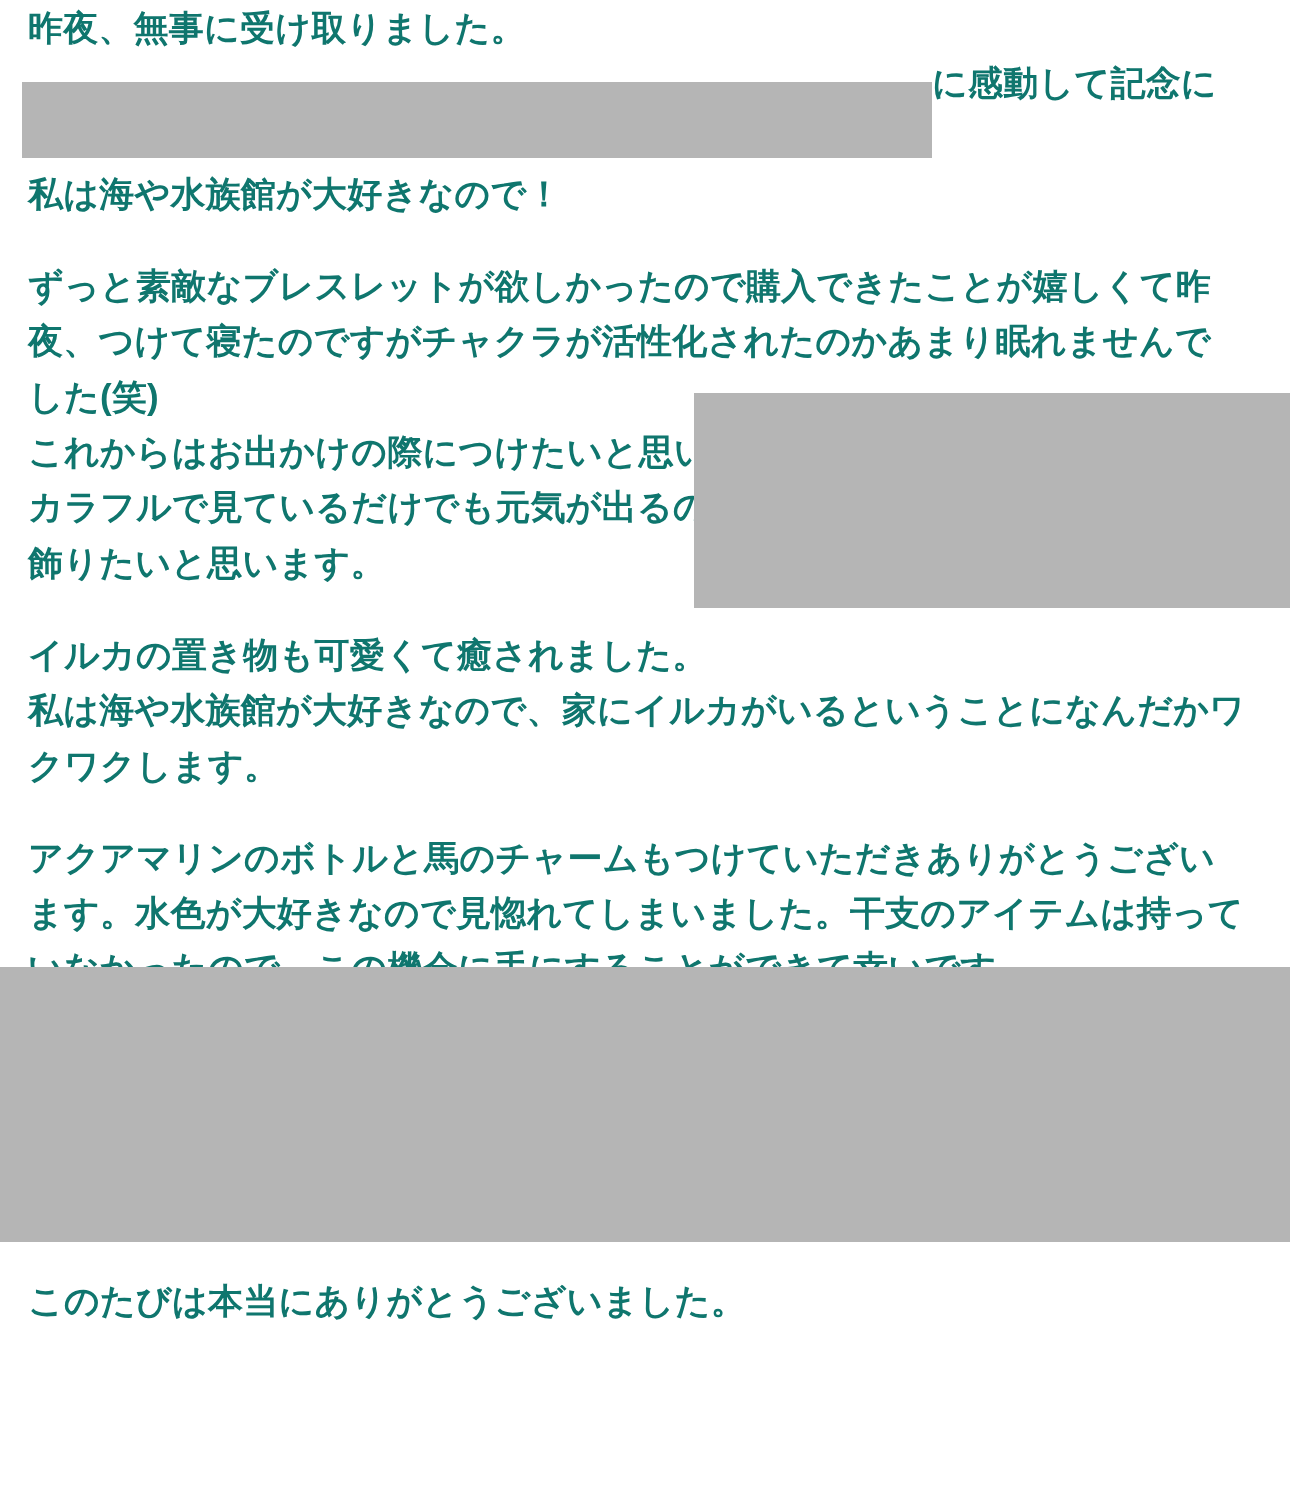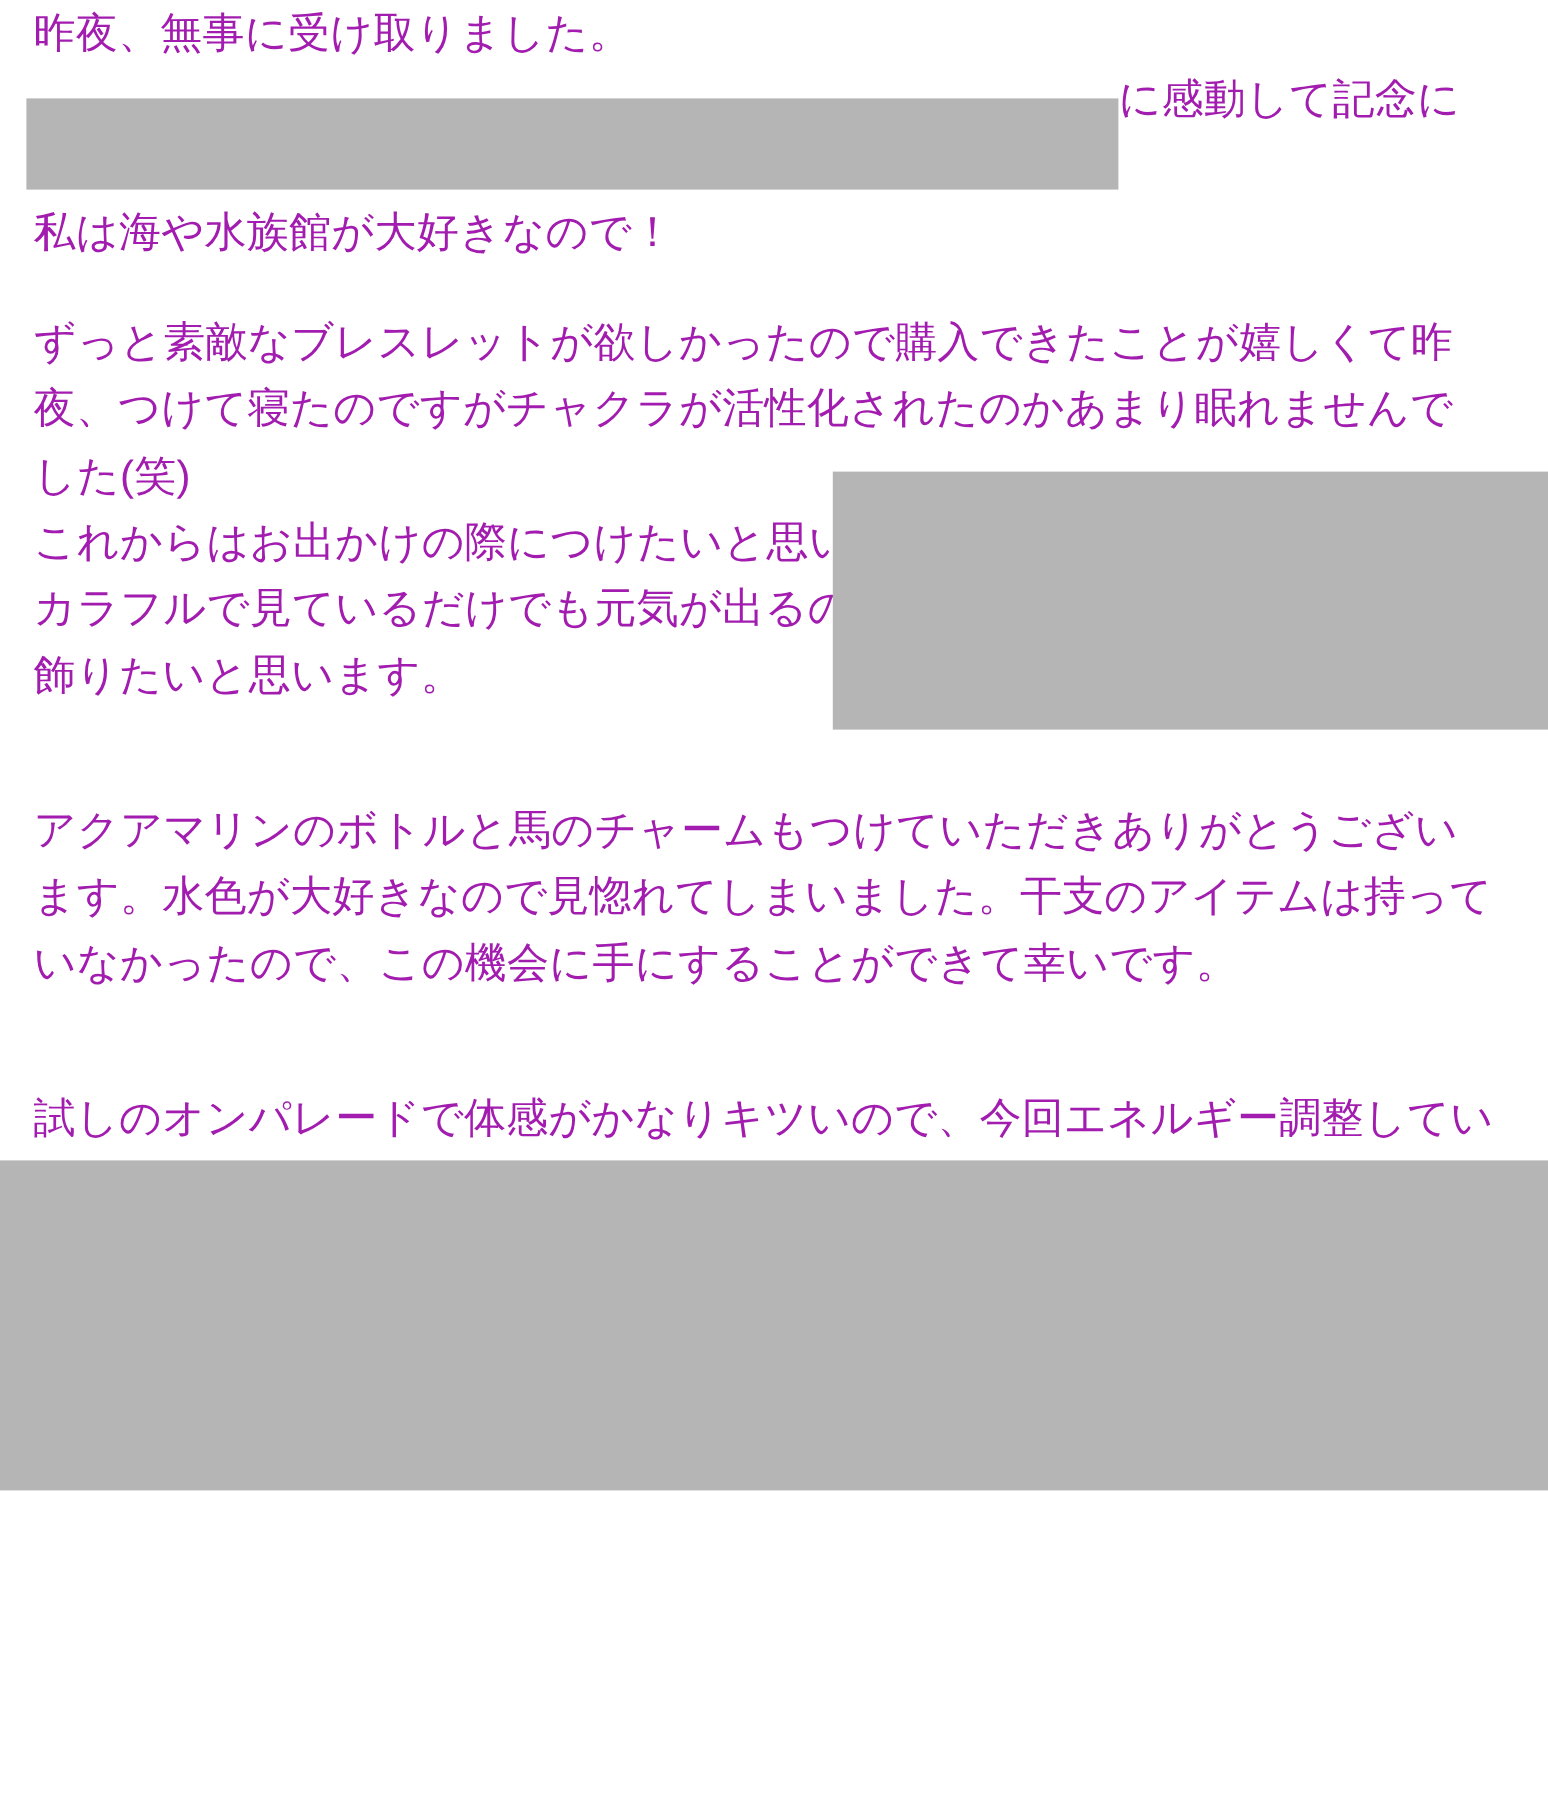--- a/index.html
+++ b/index.html
@@ -26,23 +26,24 @@
     width: 1290px;
     padding: 0;
     box-sizing: border-box;
   }
   .para {
     margin: 0;
     padding: 0 44px 0 28px;
     font-size: 35px;
     line-height: 1.58;
     letter-spacing: 0.2px;
-    color: #a21caf;
+    color: #0f766e;
     white-space: pre-wrap;
     word-break: break-all;
+    font-weight: bold;
   }
   .spacer {
     height: 37px;
   }
   
   .redact {
     position: absolute;
     background: #b5b5b5;
     pointer-events: none;
   }
@@ -64,31 +65,34 @@
 
     <div class="spacer"></div>
 
     <p class="para">ずっと素敵なブレスレットが欲しかったので購入できたことが嬉しくて昨夜、つけて寝たのですがチャクラが活性化されたのかあまり眠れませんでした(笑)
 これからはお出かけの際につけたいと思います。
 カラフルで見ているだけでも元気が出るの
 飾りたいと思います。</p>
 
     <div class="spacer"></div>
 
+    <p class="para">イルカの置き物も可愛くて癒されました。
+私は海や水族館が大好きなので、家にイルカがいるということになんだかワクワクします。</p>
 
     <div class="spacer"></div>
 
     <p class="para">アクアマリンのボトルと馬のチャームもつけていただきありがとうございます。水色が大好きなので見惚れてしまいました。干支のアイテムは持っていなかったので、この機会に手にすることができて幸いです。</p>
 
     <div class="spacer" style="height:74px;"></div>
 
     <p class="para">試しのオンパレードで体感がかなりキツいので、今回エネルギー調整していただいた商品を購入することができて、大変有り難いです。心の支えとして、無理はせずに乗り切りたいと思います。</p>
 
     <div class="spacer"></div>
 
+    <p class="para">このたびは本当にありがとうございました。</p>
 
   </div>
 
   <div class="redact" id="redact-1"></div>
   <div class="redact" id="redact-2"></div>
   <div class="redact" id="redact-3"></div>
 
 </div>
 
 </body></html>

